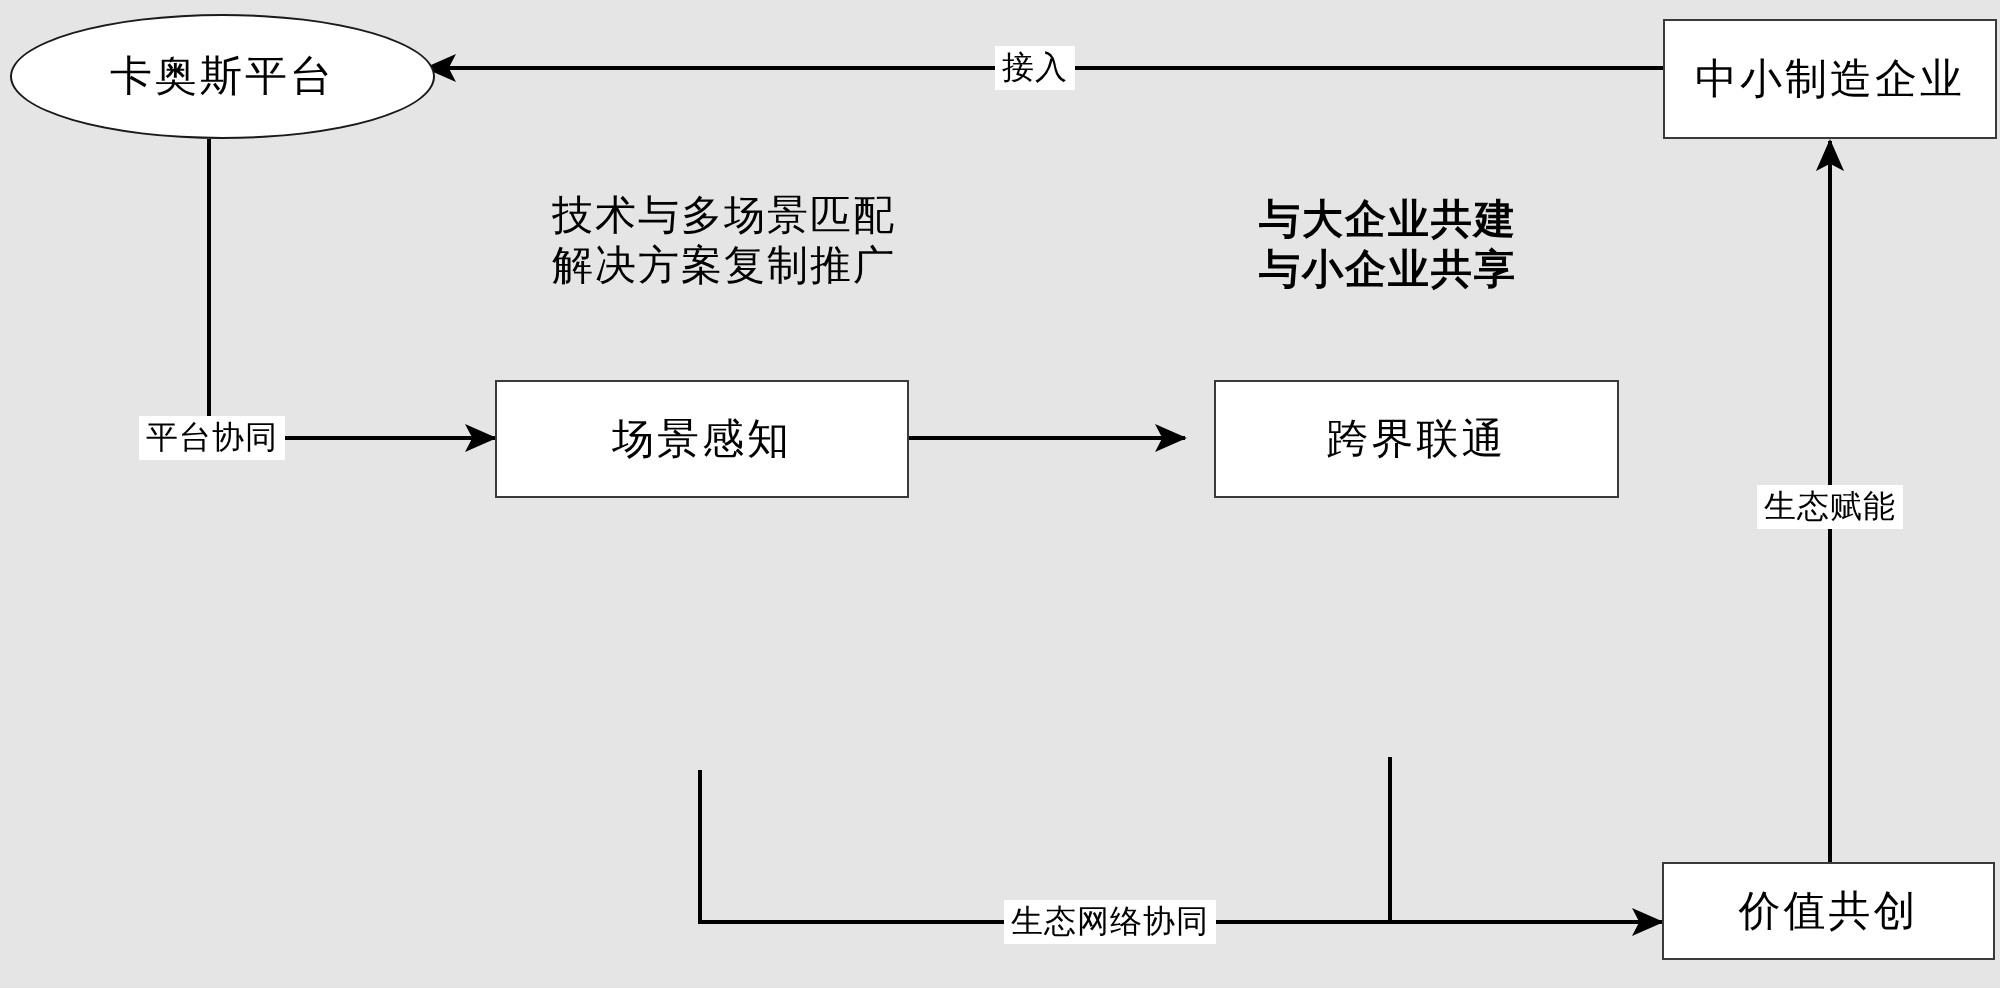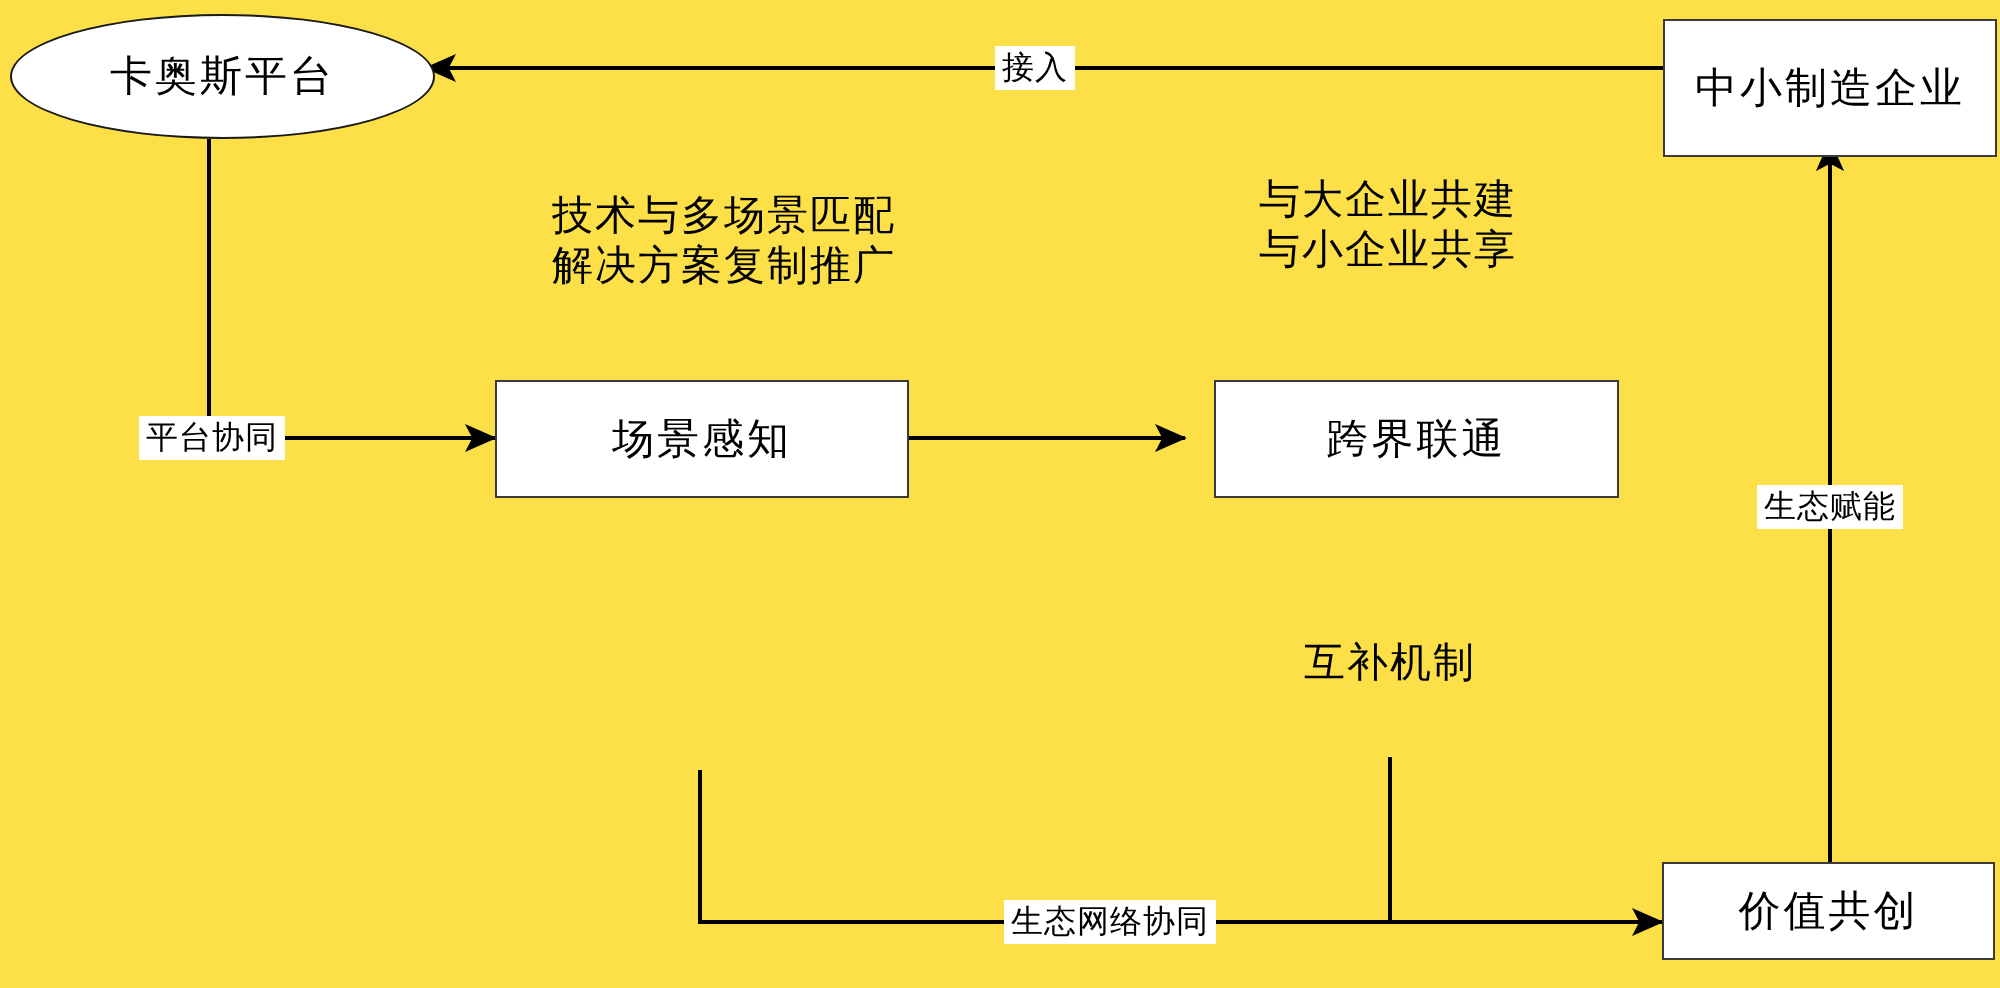--- a/index.html
+++ b/index.html
@@ -8,21 +8,21 @@
     padding: 0;
     background: #ffffff;
   }
   body {
     font-family: "DejaVu Serif", "Liberation Serif", serif;
   }
   #canvas {
     position: relative;
     width: 2000px;
     height: 988px;
-    background: #fde047;
+    background: #e5e5e5;
     overflow: hidden;
   }
   #svg-layer {
     position: absolute;
     left: 0;
     top: 0;
     width: 2000px;
     height: 988px;
   }
   .node {
@@ -99,44 +99,43 @@
 
     <path d="M 698 922 L 1662 922" fill="none" stroke="#000000" stroke-width="4" marker-end="url(#arrow-end)"></path>
 
     <path d="M 1830 862 L 1830 141" fill="none" stroke="#000000" stroke-width="4" marker-end="url(#arrow-end)"></path>
   </svg>
 
   <div class="node node-ellipse" style="left:10px; top:14px; width:425px; height:125px;">
     <span class="node-label">卡奥斯平台</span>
   </div>
 
-  <div class="node node-box" style="left:1663px; top:19px; width:334px; height:138px;">
+  <div class="node node-box" style="left:1663px; top:19px; width:334px; height:120px;">
     <span class="node-label">中小制造企业</span>
   </div>
 
   <div class="node node-box" style="left:495px; top:380px; width:414px; height:118px;">
     <span class="node-label">场景感知</span>
   </div>
 
   <div class="node node-box" style="left:1214px; top:380px; width:405px; height:118px;">
     <span class="node-label">跨界联通</span>
   </div>
 
   <div class="node node-box" style="left:1662px; top:862px; width:333px; height:98px;">
     <span class="node-label">价值共创</span>
   </div>
 
   <div class="free-text text-lg" style="left:700px; top:240px; transform:translate(-50%,-50%);margin-left:24px;">技术与多场景匹配
 解决方案复制推广</div>
 
-  <div class="free-text text-lg" style="left:1388px; top:224px; transform:translate(-50%,-50%);">与大企业共建
+  <div class="free-text text-lg" style="left:1388px; top:244px; transform:translate(-50%,-50%);font-weight:bold;">与大企业共建
 与小企业共享</div>
 
 
-  <div class="free-text text-lg" style="left:1390px; top:662px; transform:translate(-50%,-50%);">互补机制</div>
 
   <div class="edge-label" style="left:1035px; top:68px; transform:translate(-50%,-50%);">接入</div>
 
   <div class="edge-label" style="left:212px; top:438px; transform:translate(-50%,-50%);">平台协同</div>
 
   <div class="edge-label" style="left:1830px; top:507px; transform:translate(-50%,-50%);">生态赋能</div>
 
   <div class="edge-label" style="left:1110px; top:922px; transform:translate(-50%,-50%);">生态网络协同</div>
 
 </div>

